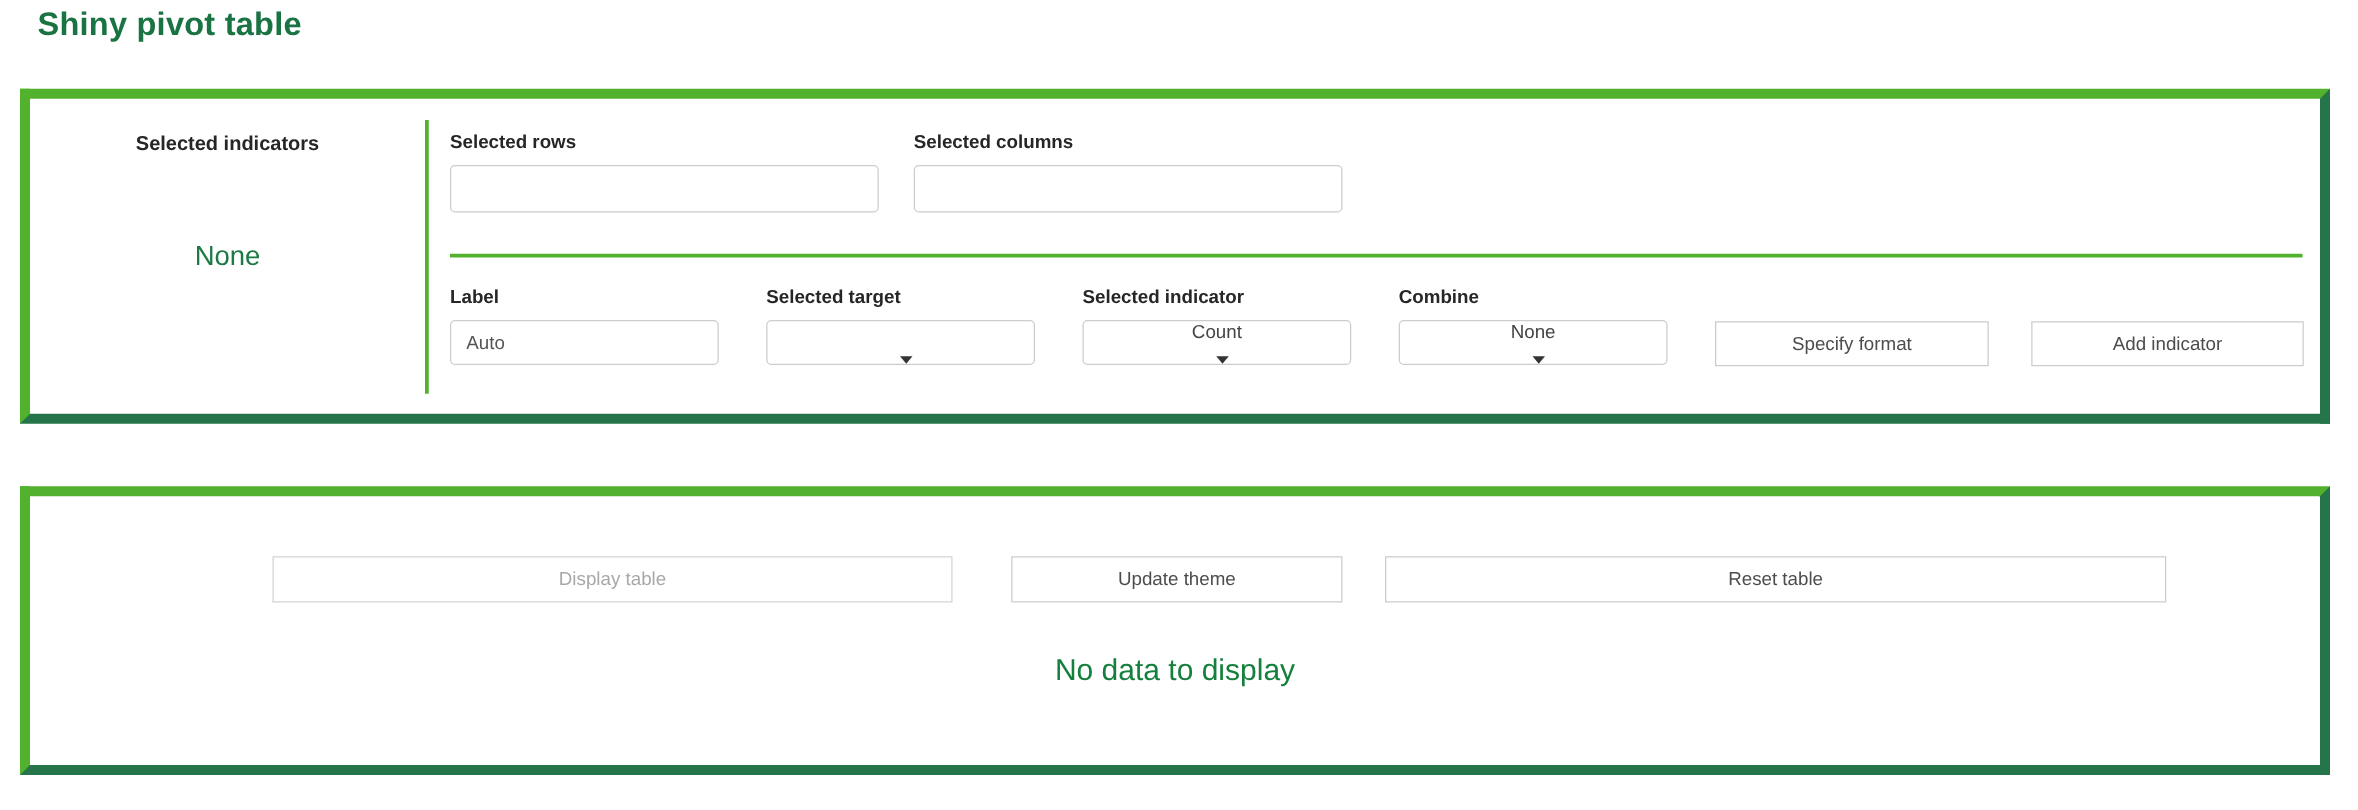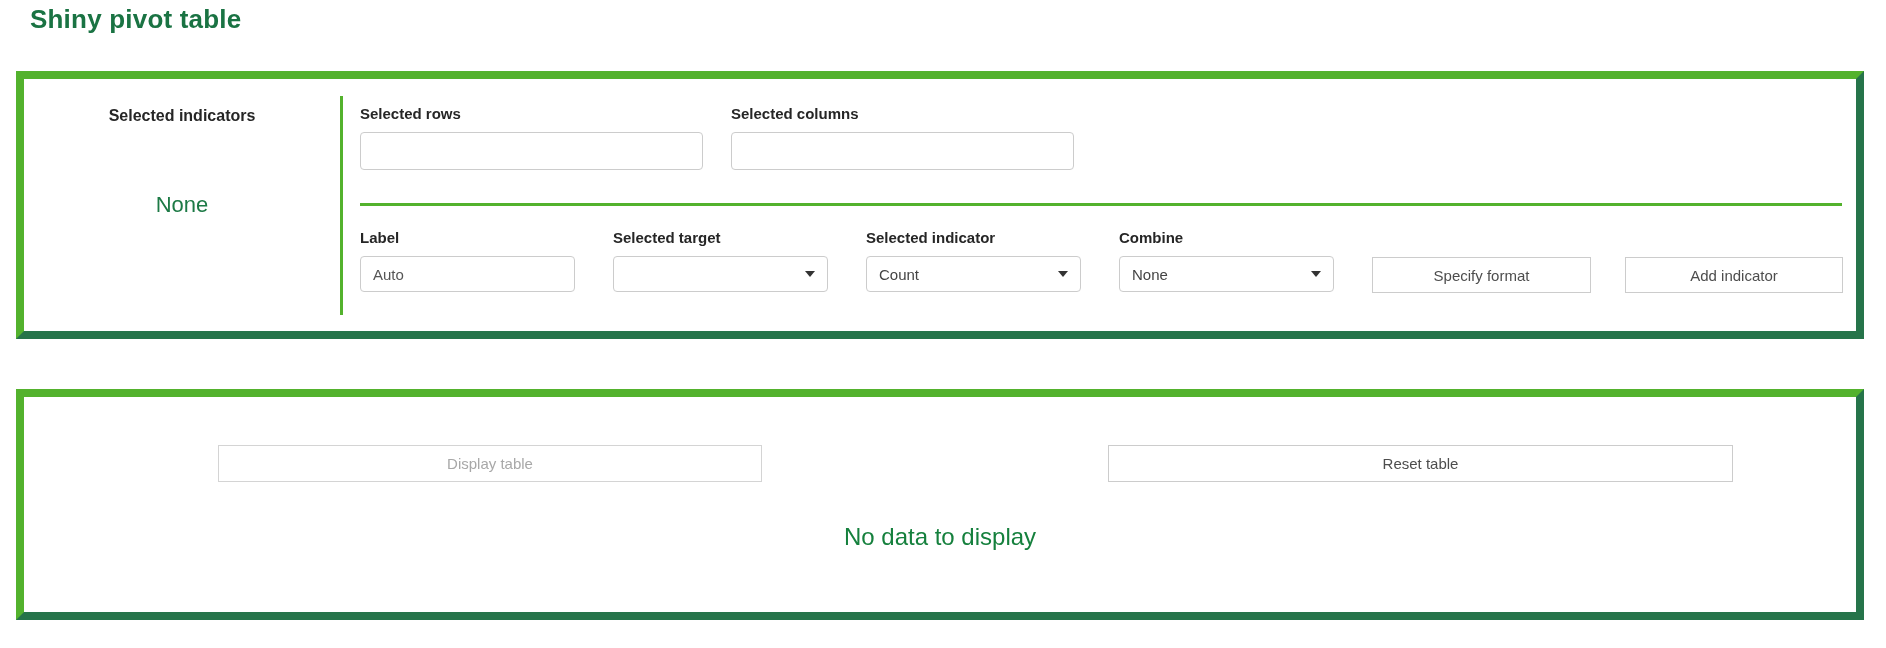--- a/index.html
+++ b/index.html
@@ -57,21 +57,21 @@
     font-size: 15px; color: #555555; padding: 0 12px; outline: none;
   }
   .group { position: absolute; }
   .g-row1 { top: 26px; width: 343px; }
   .g-row2 { top: 150px; width: 215px; }
   .g-row2 .text-input, .select-box { height: 36px; }
 
   .select-box {
     border: 1px solid #cccccc; border-radius: 4px; background: #ffffff;
     display: flex; align-items: center; justify-content: space-between;
-    padding: 0 12px; font-size: 15px; color: #444444; cursor: pointer;
+    padding: 0 12px; font-size: 15px; color: #444444; cursor: pointer; flex-direction: column;
   }
   .select-value { white-space: nowrap; overflow: hidden; }
   .caret {
     width: 0; height: 0; flex: 0 0 auto; margin-left: 8px;
     border-left: 5px solid transparent; border-right: 5px solid transparent;
     border-top: 6px solid #333333;
   }
   .btn {
     position: absolute; height: 36px;
     border: 1px solid #cccccc; border-radius: 0; background: #ffffff;
@@ -151,18 +151,19 @@
     <button class="btn btn-specify">Specify format</button>
     <button class="btn btn-add">Add indicator</button>
 
   </div>
 </div>
 
 <div id="panel2" class="panel">
   <div class="panel-inner">
 
     <button class="btn btn-row2 btn-display">Display table</button>
+    <button class="btn btn-row2 btn-update">Update theme</button>
     <button class="btn btn-row2 btn-reset">Reset table</button>
 
     <div class="no-data">No data to display</div>
 
   </div>
 </div>
 
 </body></html>

